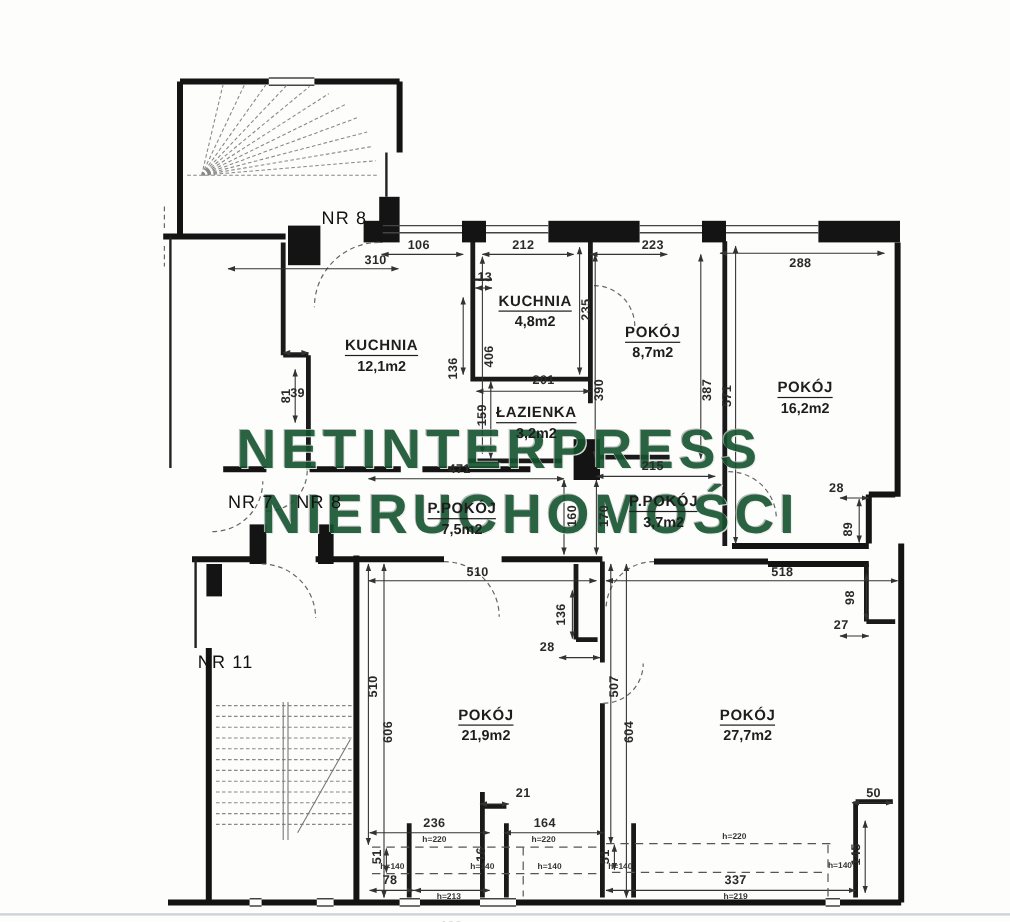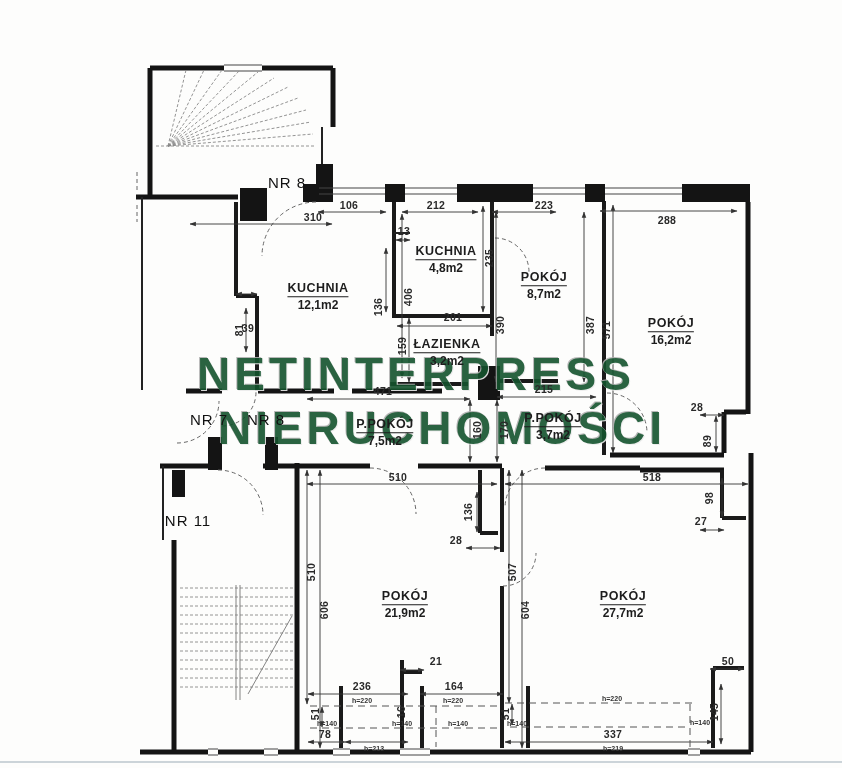--- a/index.html
+++ b/index.html
@@ -167,21 +167,21 @@
       <div class="lbl room" style="left: 544px; top: 284px;"><span class="nm">POKÓJ</span><div class="ar">8,7m2</div></div>
       <div class="lbl room" style="left: 671px; top: 330px;"><span class="nm">POKÓJ</span><div class="ar">16,2m2</div></div>
       <div class="lbl room" style="left: 447px; top: 351px;"><span class="nm">ŁAZIENKA</span><div class="ar">3,2m2</div></div>
       <div class="lbl room" style="left: 385px; top: 431px;"><span class="nm">P.POKÓJ</span><div class="ar">7,5m2</div></div>
       <div class="lbl room" style="left: 553px; top: 425px;"><span class="nm">P.POKÓJ</span><div class="ar">3,7m2</div></div>
       <div class="lbl room" style="left: 405px; top: 603px;"><span class="nm">POKÓJ</span><div class="ar">21,9m2</div></div>
       <div class="lbl room" style="left: 623px; top: 603px;"><span class="nm">POKÓJ</span><div class="ar">27,7m2</div></div>
       <div class="lbl unit" style="left: 287px; top: 182px;">NR 8</div>
       <div class="lbl unit" style="left: 209px; top: 419px;">NR 7</div>
       <div class="lbl unit" style="left: 266px; top: 419px;">NR 8</div>
-      <div class="lbl unit" style="left: 188px; top: 520px;">NR 11</div>
+      <div class="lbl unit" style="left: 188px; top: 552px;">NR 11</div>
       <div class="lbl dim" style="left: 313px; top: 217px;">310</div>
       <div class="lbl dim" style="left: 349px; top: 205px;">106</div>
       <div class="lbl dim" style="left: 436px; top: 205px;">212</div>
       <div class="lbl dim" style="left: 544px; top: 205px;">223</div>
       <div class="lbl dim" style="left: 667px; top: 220px;">288</div>
       <div class="lbl dim" style="left: 404px; top: 231px;">13</div>
       <div class="lbl dim" style="left: 248px; top: 287px; margin-top: 41px;">39</div>
       <div class="lbl dim rot" style="left: 239px; top: 330px;">81</div>
       <div class="lbl dim rot" style="left: 408px; top: 297px;">406</div>
       <div class="lbl dim rot" style="left: 378px; top: 307px;">136</div>

